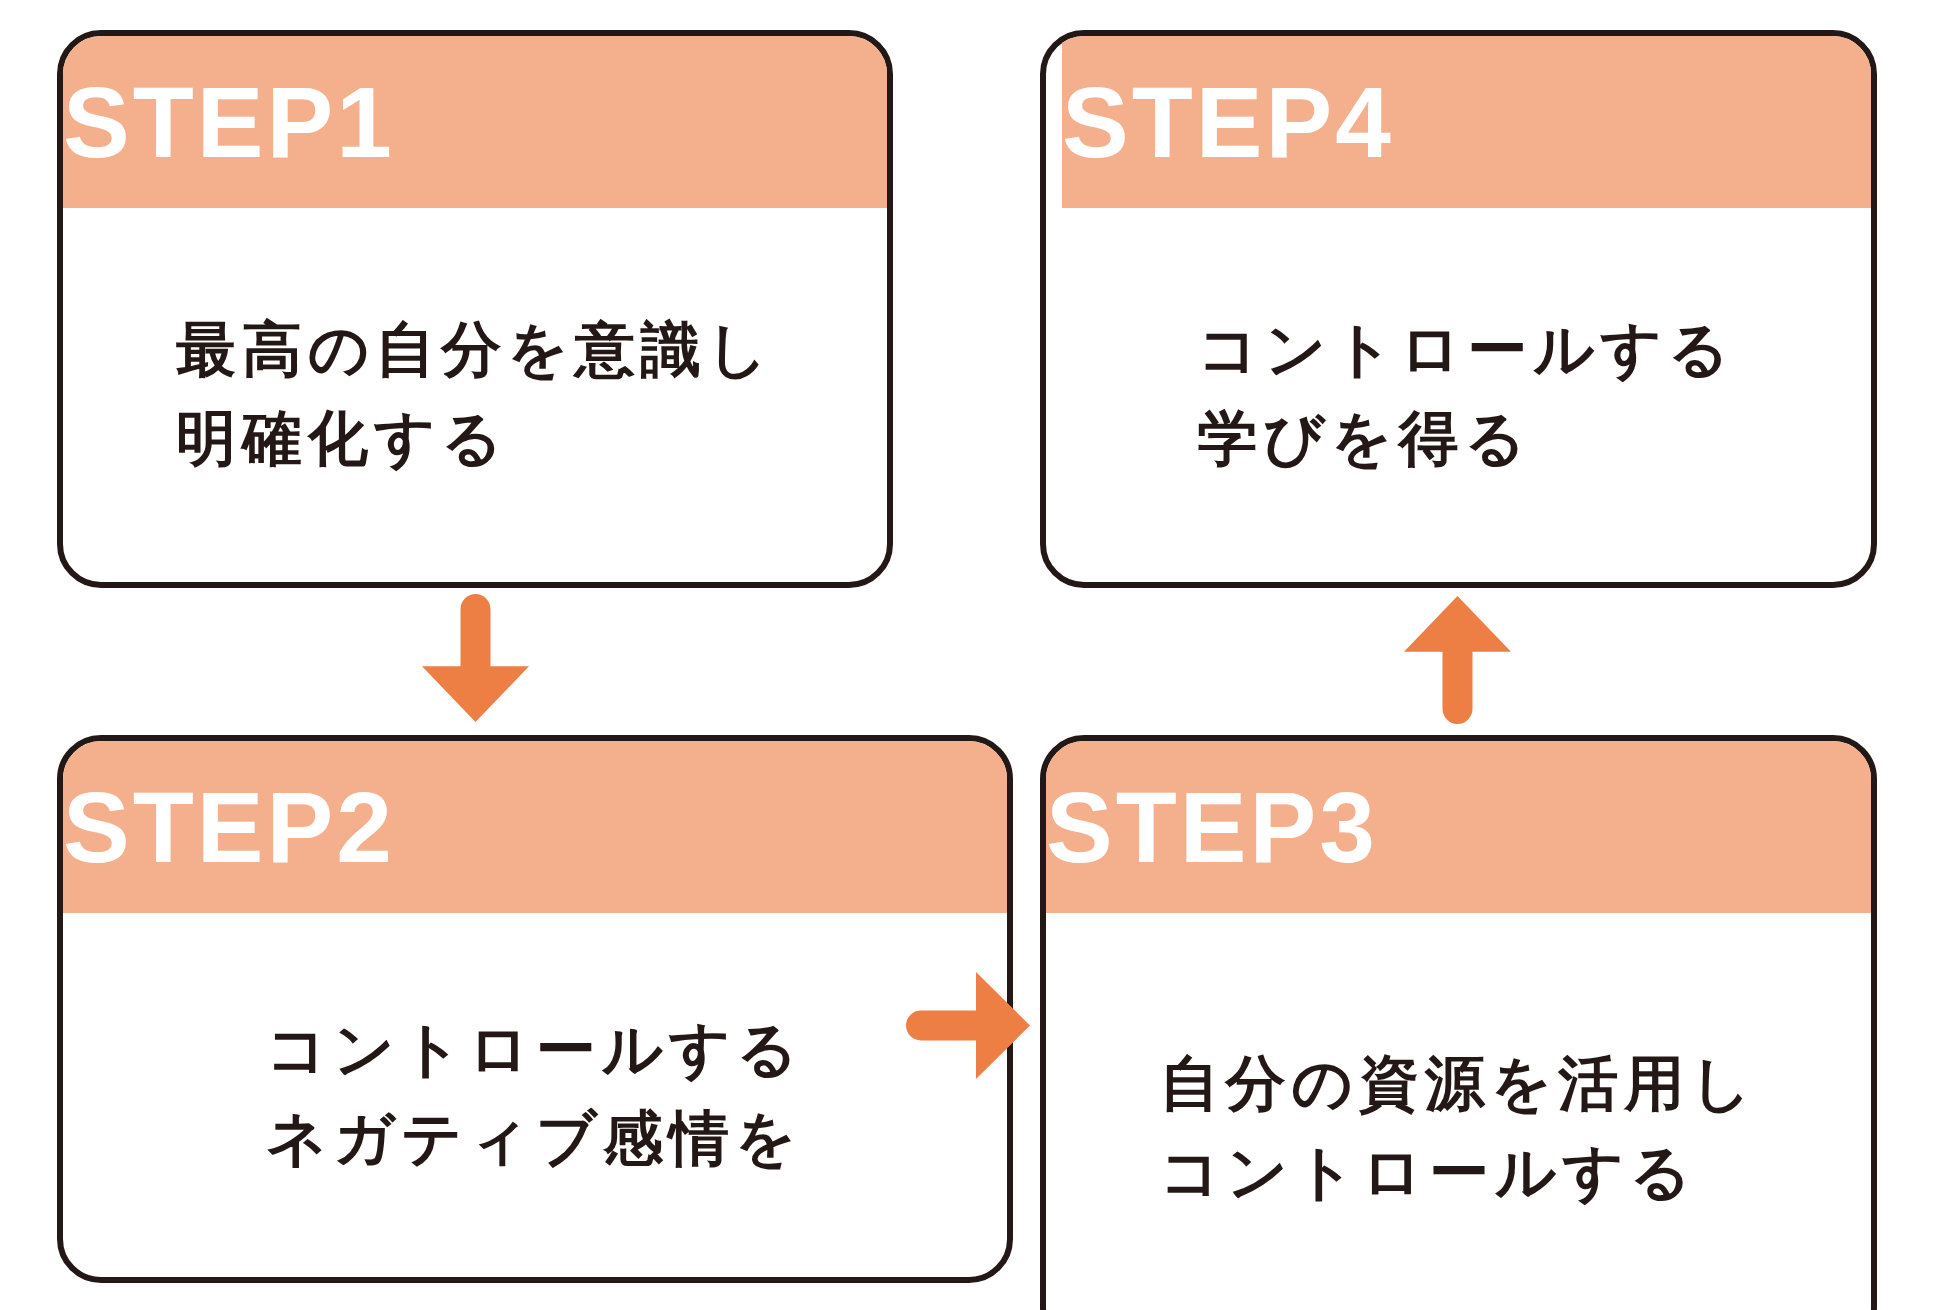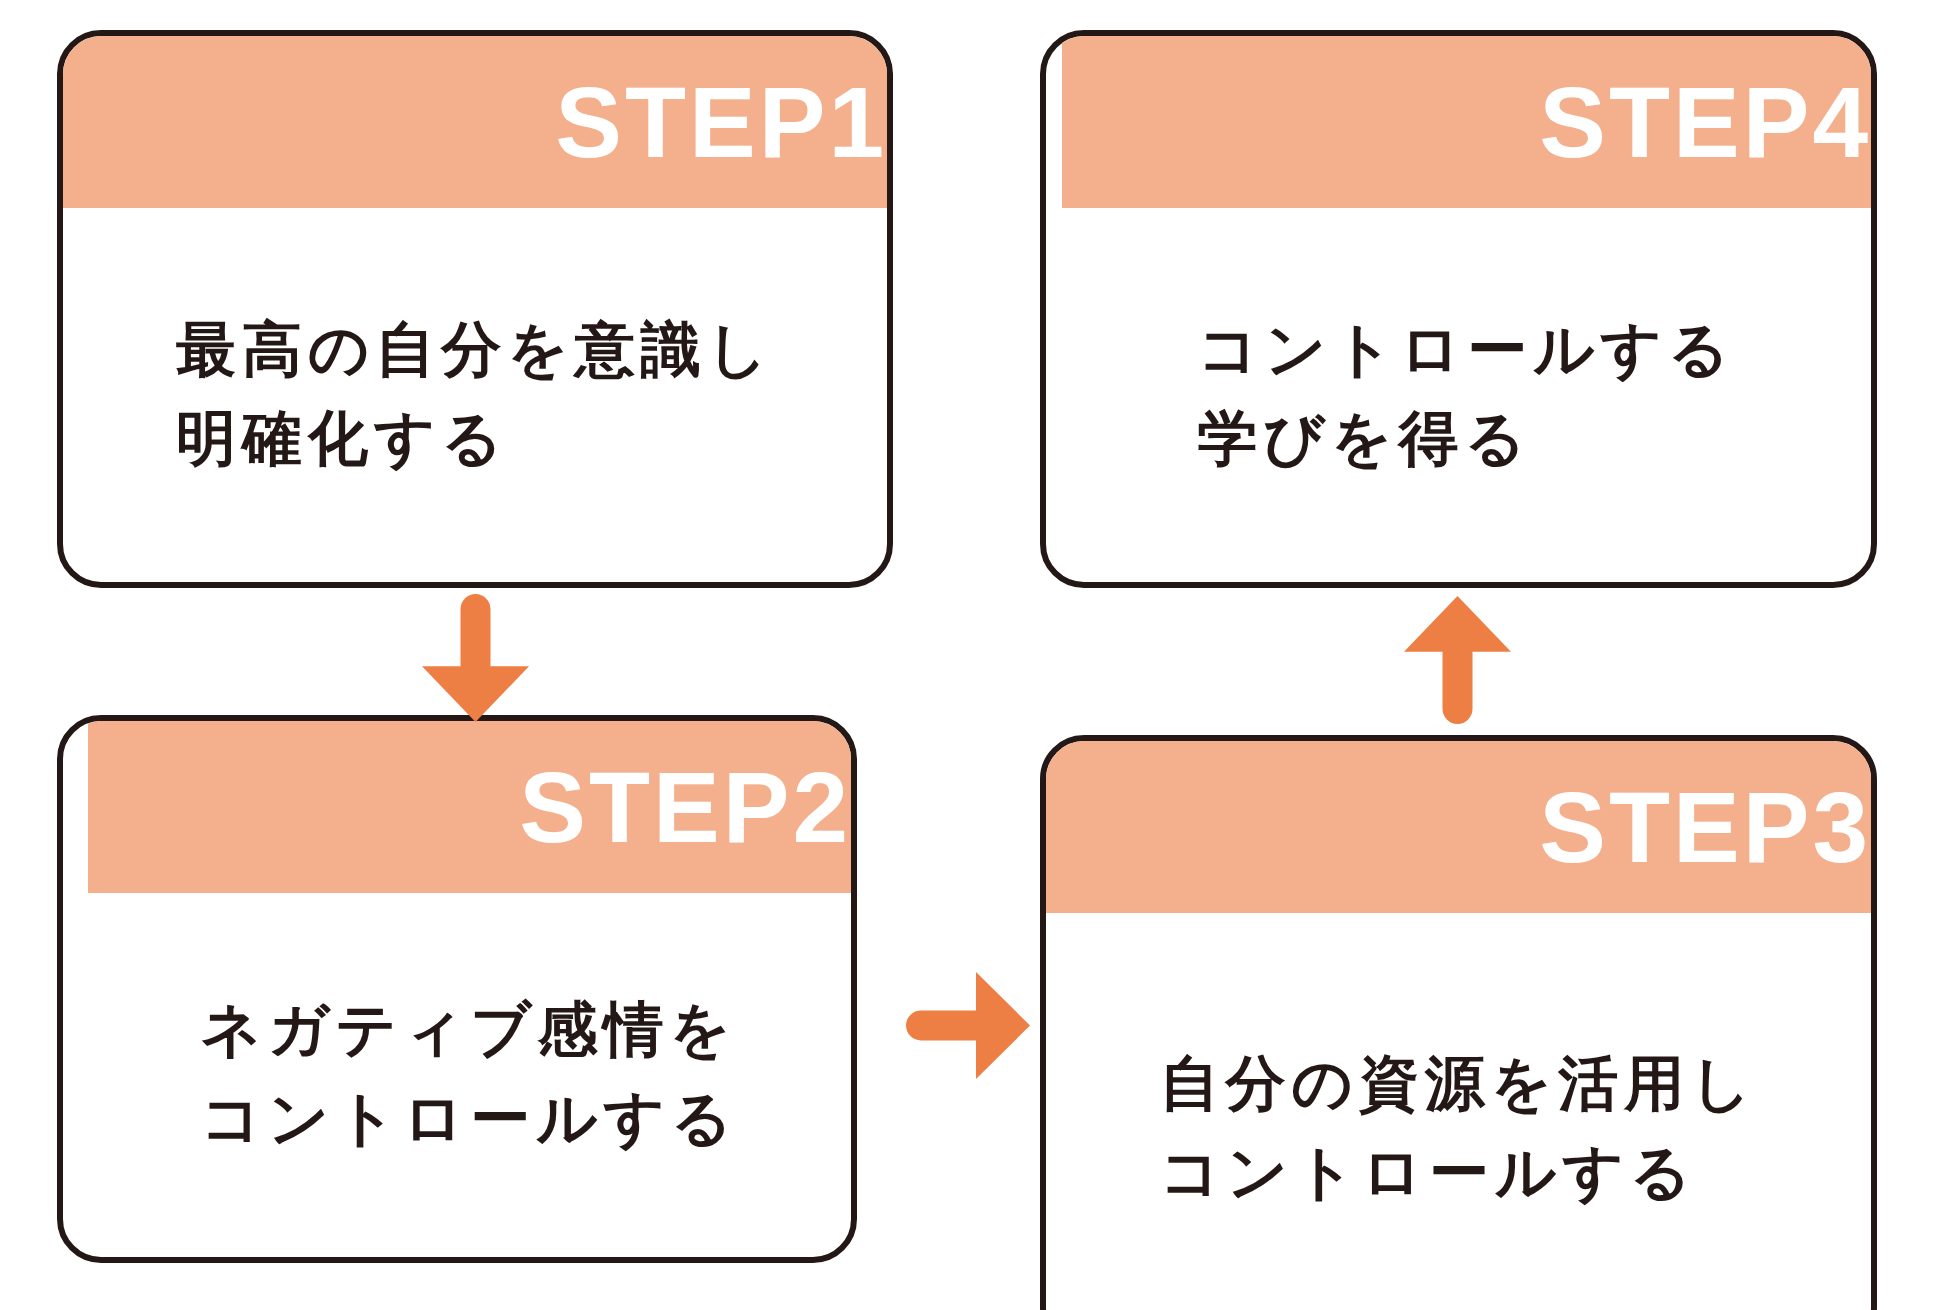--- a/index.html
+++ b/index.html
@@ -25,31 +25,31 @@
   .step-box {
     position: absolute;
     border: 6px solid var(--border);
     border-radius: 44px;
     background: var(--body-bg);
     overflow: hidden;
     display: flex;
     flex-direction: column;
   }
   #box-step1 { left:57px;  top:30px;  width:836px; height:558px; }
-  #box-step2 { left:57px;  top:715px; width:800px; height:548px;padding-left:25px; }
+  #box-step2 { left:57px;  top:735px; width:956px; height:548px; }
   #box-step3 { left:1040px; top:735px; width:837px; height:616px; }
   #box-step4 { left:1040px; top:30px;  width:837px; height:558px;padding-left:16px; }
 
   .step-header {
     height: 172px;
     flex: 0 0 172px;
     background: var(--header-bg);
     display: flex;
     align-items: center;
-    justify-content: flex-end;
+    justify-content: flex-start;
   }
   .step-label {
     color: var(--step-label);
     font-size: 100px;
     font-weight: 600;
     letter-spacing: 3px;
     line-height: 1;
   }
   .step-body {
     flex: 1;
@@ -103,22 +103,22 @@
       </div>
     </div>
   </div>
 
   <div class="step-box" id="box-step2">
     <div class="step-header">
       <span class="step-label">STEP2</span>
     </div>
     <div class="step-body">
       <div class="step-text">
+        <div>コントロールする</div>
         <div>ネガティブ感情を</div>
-        <div>コントロールする</div>
       </div>
     </div>
   </div>
 
   <div class="step-box" id="box-step3">
     <div class="step-header">
       <span class="step-label">STEP3</span>
     </div>
     <div class="step-body">
       <div class="step-text">

